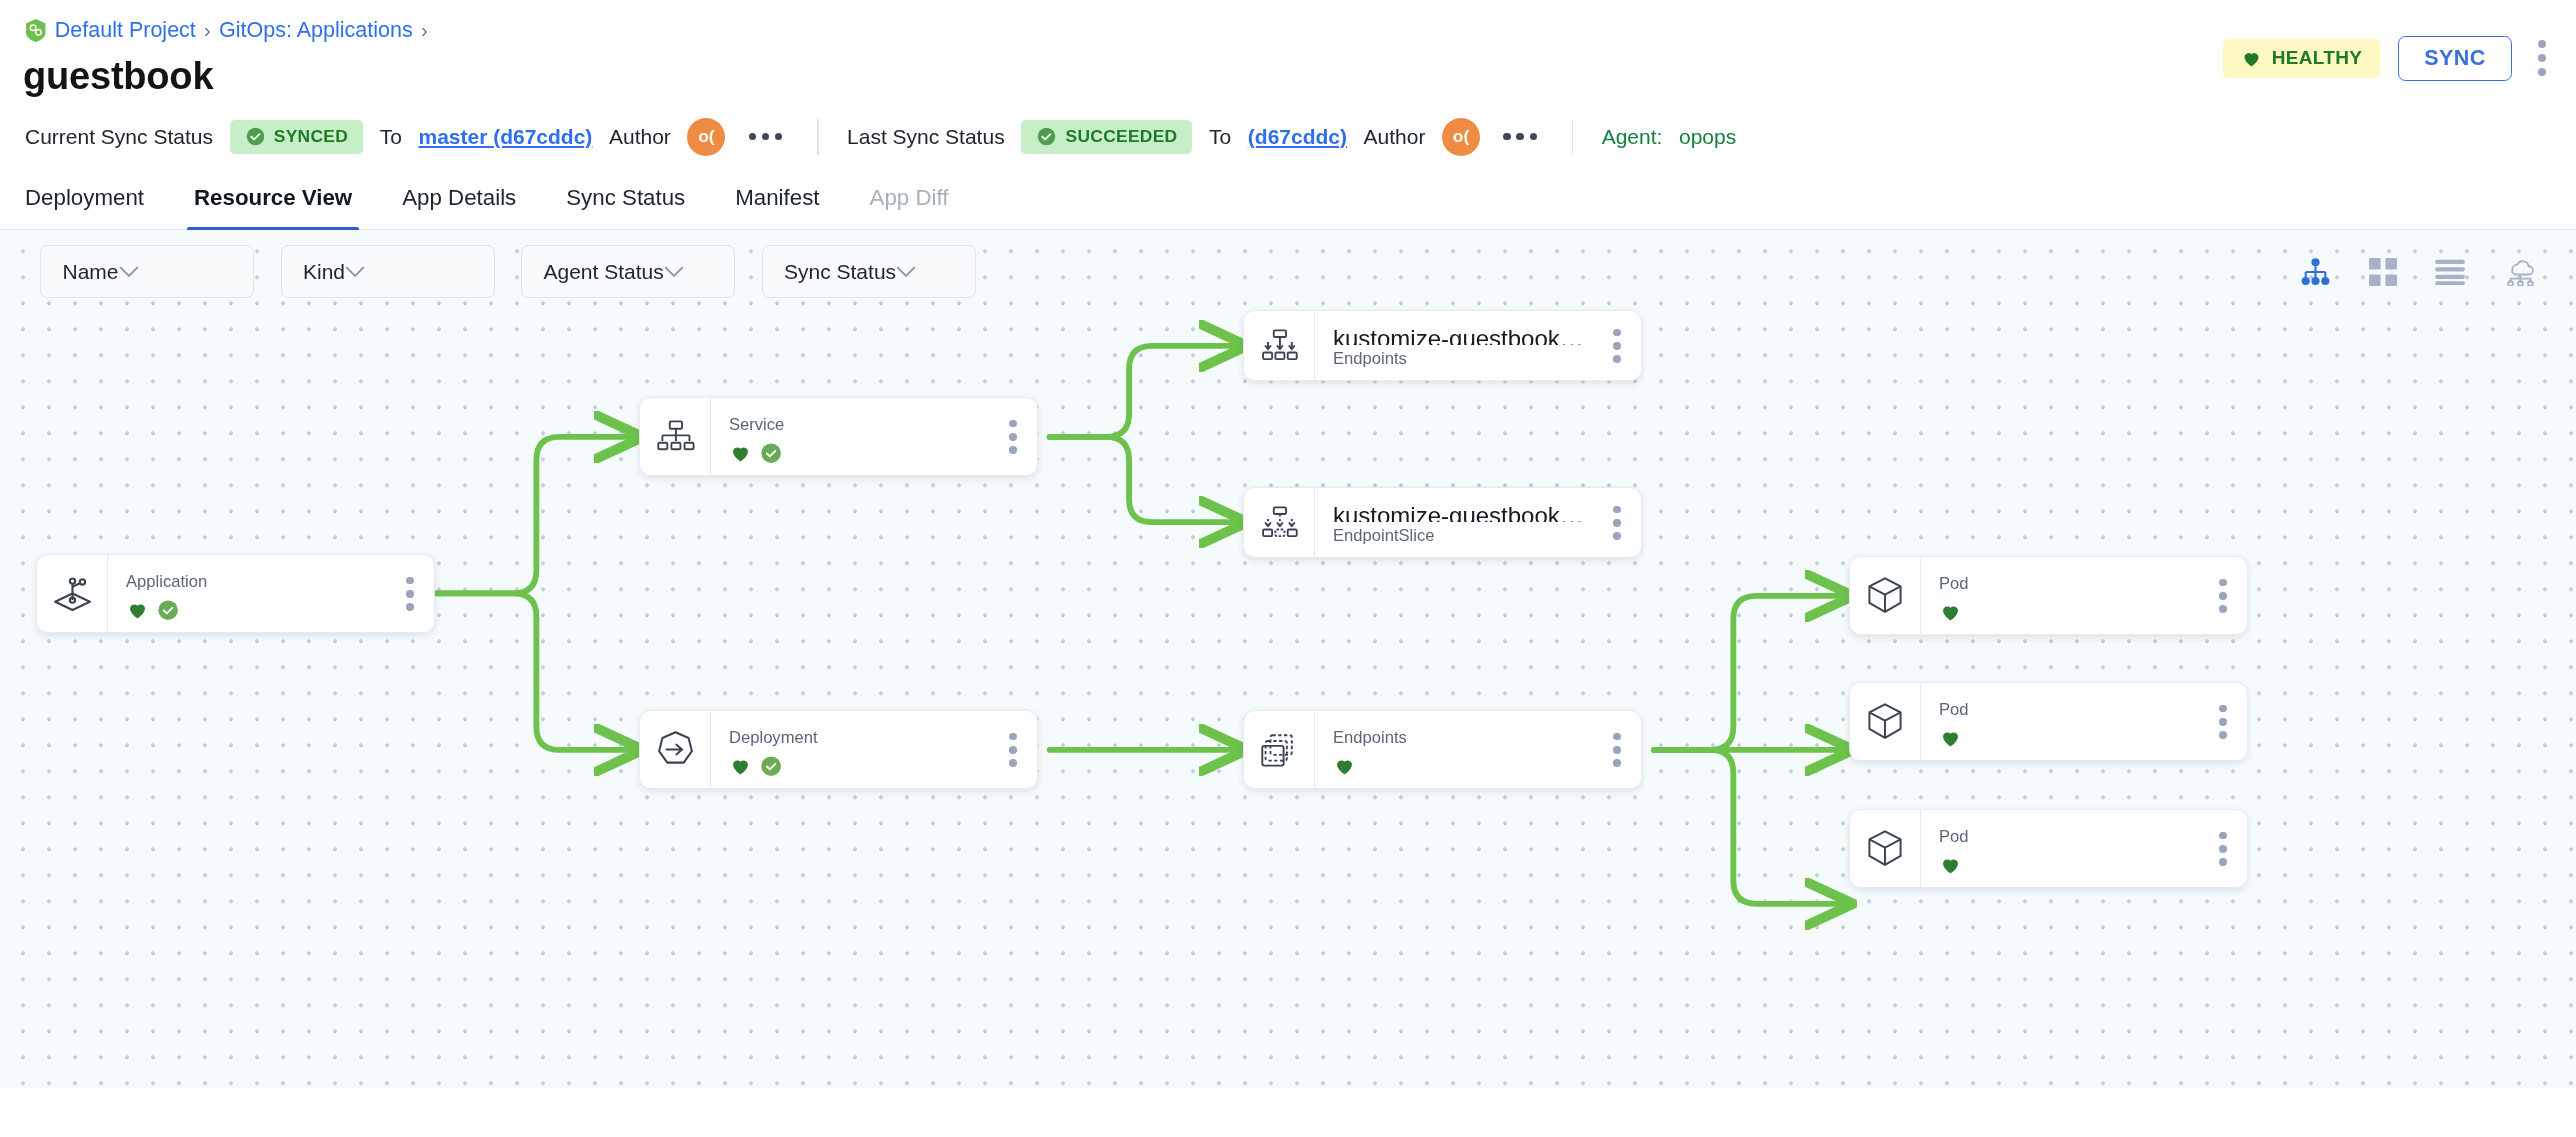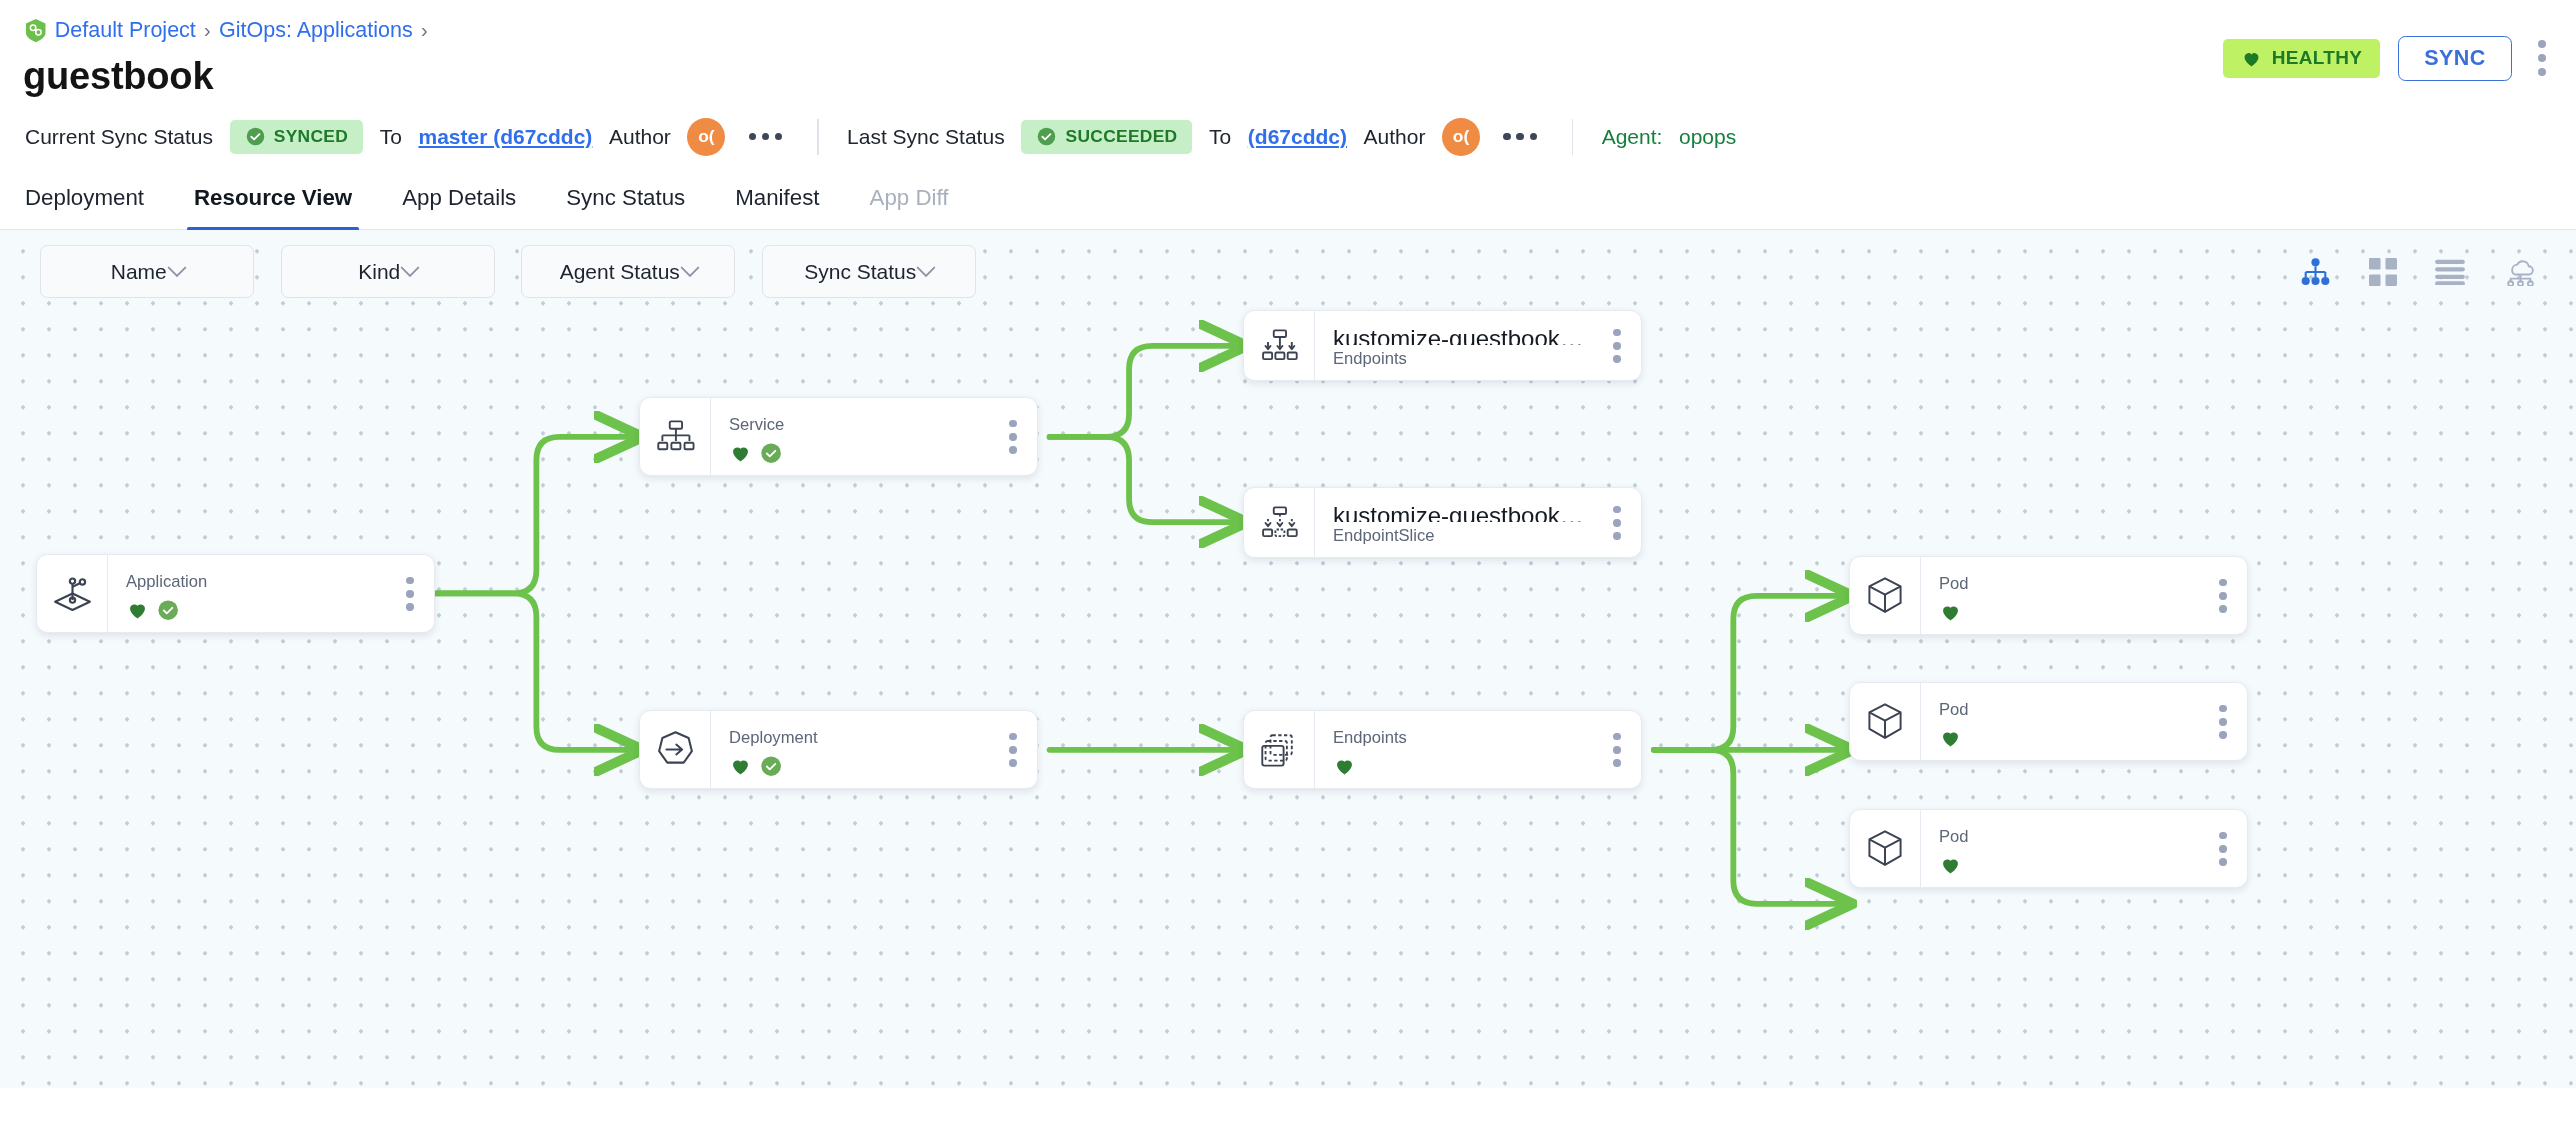--- a/index.html
+++ b/index.html
@@ -35,21 +35,21 @@
     font-size: 38px; font-weight: 700; color: #141414;
     letter-spacing: -0.2px;
   }
 
   .header-right {
     position: absolute; top: 35px; right: 21.5px;
     display: flex; align-items: center; gap: 18px;
   }
   .badge-healthy {
     display: flex; align-items: center; gap: 10px;
-    background: #bef264; color: #1e7a27;
+    background: #fef9c3; color: #1e7a27;
     padding: 8.3px 18px; border-radius: 5px;
     font-size: 19px; font-weight: 700; letter-spacing: 0.3px;
   }
   .badge-healthy svg { width: 21px; height: 21px; display: block; }
   .sync-btn {
     border: 1.7px solid #3a6fd8; color: #3a6fd8; background: #fff;
     border-radius: 7.4px; padding: 9px 25px;
     font-size: 21.5px; font-weight: 700; letter-spacing: 0.4px;
     cursor: pointer; font-family: inherit;
   }
@@ -117,21 +117,21 @@
   }
   .toolbar {
     position: absolute; top: 15px; left: 0; right: 0; height: 53px;
     display: flex; align-items: center; padding: 0 38px 0 40px;
     z-index: 5;
   }
   .filters { display: flex; gap: 26.5px; }
   .select {
     min-width: 214px; height: 53px;
     background: #f9fafc; border: 1.7px solid #dfe3ea; border-radius: 7.4px;
-    display: flex; align-items: center; justify-content: center;
+    display: flex; align-items: center; justify-content: flex-start;
     padding: 0 18px 0 21.5px; font-size: 21px; color: #1d2430;
     cursor: pointer;
   }
   .select .chev { width: 20px; height: 11.6px; display: block; flex: none; }
   .view-toggles { margin-left: auto; display: flex; align-items: center; gap: 38px; }
   .vt { cursor: pointer; display: block; }
   .vt svg { display: block; }
 
   
   .node {

